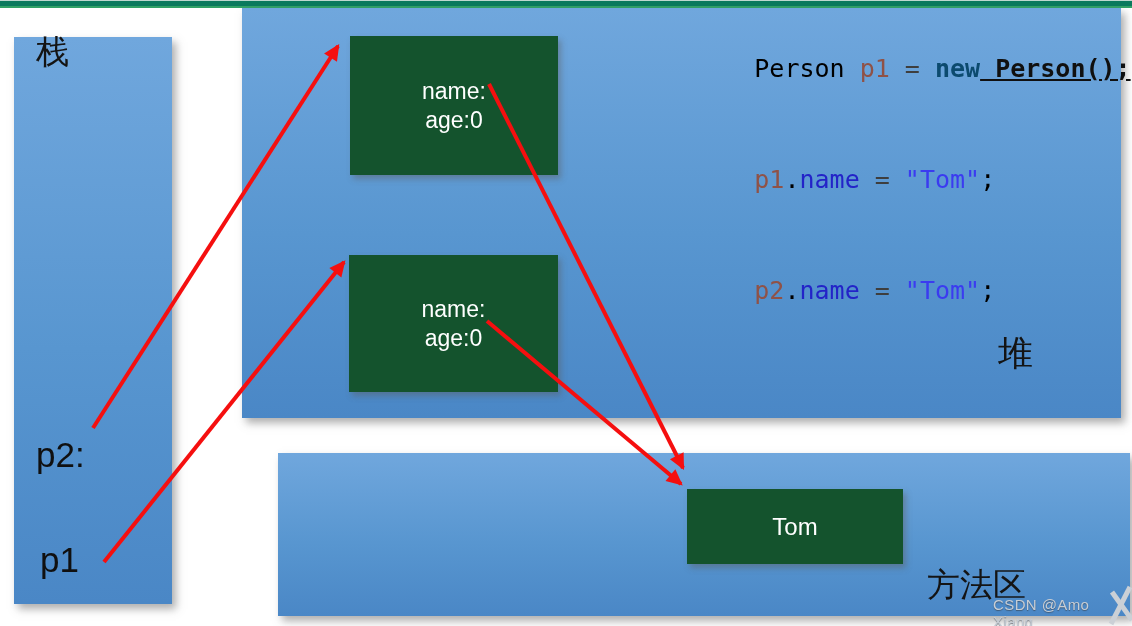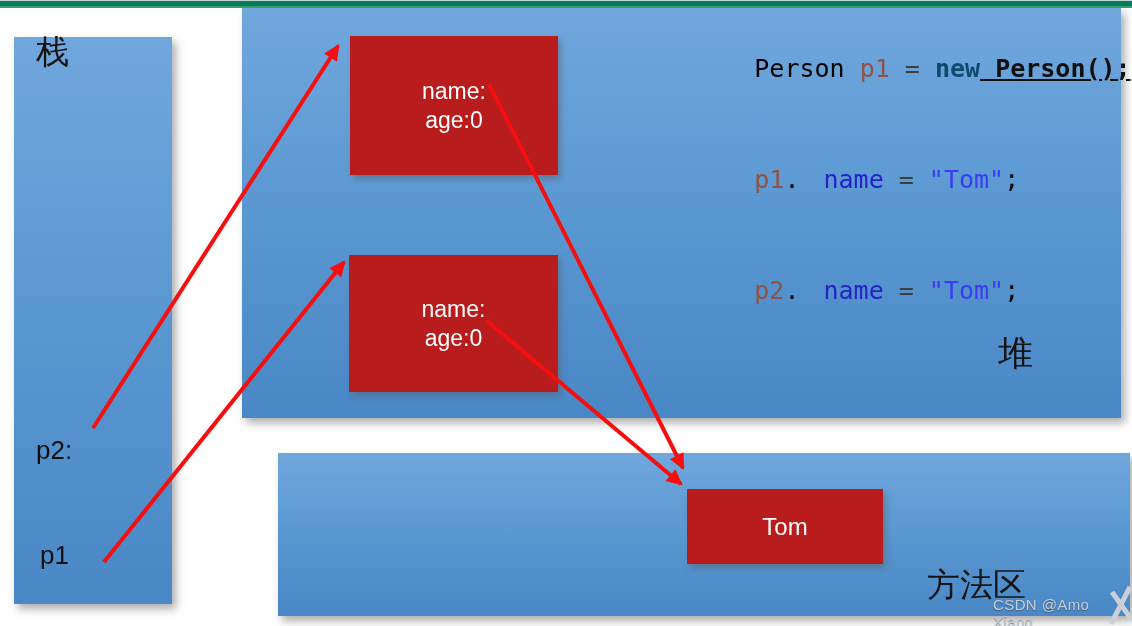--- a/index.html
+++ b/index.html
@@ -14,41 +14,41 @@
          box-shadow:4px 5px 8px rgba(95,95,95,.5);}
   .stack-panel{left:14px;top:37px;width:158px;height:567px;}
   .heap-panel{left:242px;top:8px;width:879px;height:410px;}
   .method-panel{left:278px;top:453px;width:852px;height:163px;}
 
   .panel-label{position:absolute;color:#141414;font-family:"DejaVu Sans",sans-serif;}
   .stack-label{left:22px;top:-7px;font-size:33px;}
   .heap-label{left:756px;top:322px;font-size:35px;}
   .method-label{left:649px;top:110px;font-size:33px;}
 
-  .stack-var{position:absolute;color:#101010;font-size:26px;}
+  .stack-var{position:absolute;color:#101010;font-size:35px;}
   .var-p2{left:22px;top:398px;}
   .var-p1{left:26px;top:503px;}
 
-  .obj-box{position:absolute;background:#b91c1c;color:#ffffff;
+  .obj-box{position:absolute;background:#14532d;color:#ffffff;
            box-shadow:3px 4px 6px rgba(90,90,90,.45);
            display:flex;flex-direction:column;align-items:center;justify-content:center;
            font-size:23px;line-height:29px;text-align:center;}
   .obj1{left:350px;top:36px;width:208px;height:139px;}
   .obj2{left:349px;top:255px;width:209px;height:137px;}
-  .tom-box{left:687px;top:489px;width:196px;height:75px;font-size:24px;}
+  .tom-box{left:687px;top:489px;width:216px;height:75px;font-size:24px;}
 
   .code-block{position:absolute;left:664px;top:13px;
               font-family:"DejaVu Sans Mono",monospace;font-size:25px;line-height:37px;}
   .code-line{white-space:pre;}
   .code-line>span[data-token-role="plain"]{color:#000000;}
   .code-line>span[data-token-role="var"]{color:#8f5247;}
   .code-line>span[data-token-role="op"]{color:#3e3e3e;}
   .code-line>span[data-token-role="kw"]{color:#0c4a6e;font-weight:bold;}
   .code-line>span[data-token-role="decl"]{color:#101010;font-weight:bold;text-decoration:underline;}
-  .code-line>span[data-token-role="mem"]{color:#2323c8;margin-left:24px;}
+  .code-line>span[data-token-role="mem"]{color:#2323c8;}
   .code-line>span[data-token-role="str"]{color:#3b3bf0;}
 
   .arrows{position:absolute;left:0;top:0;width:1132px;height:626px;pointer-events:none;}
 
   .watermark{position:absolute;left:993px;top:596px;font-size:15px;color:#c6cdd5;
              letter-spacing:.4px;text-shadow:0 1px 1px rgba(55,65,75,.65);}
   .mascot{position:absolute;left:1108px;top:580px;pointer-events:none;}
 </style>
 </head>
 <body>

